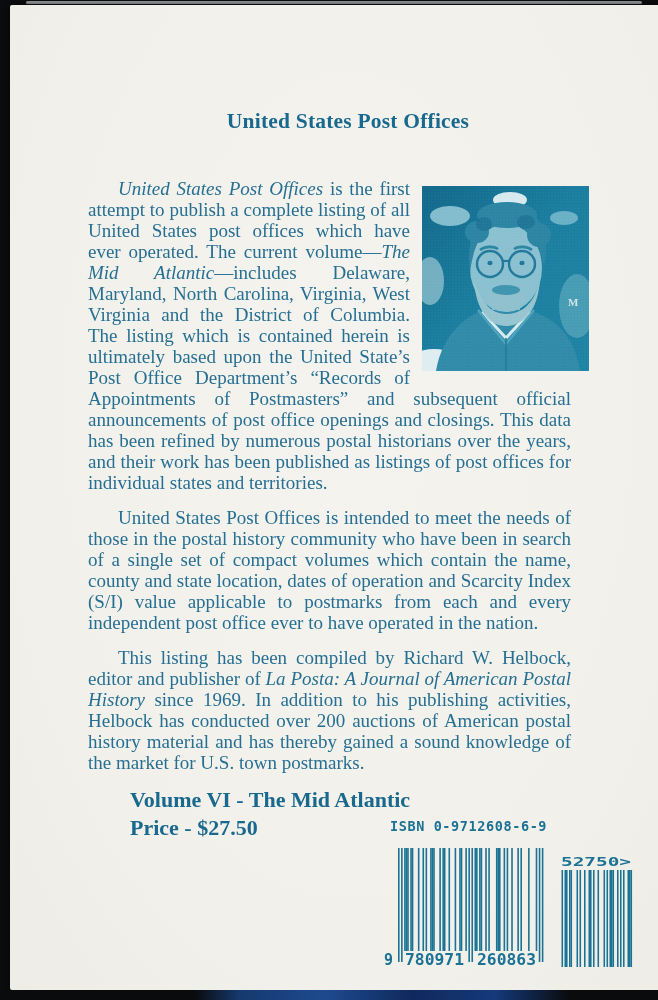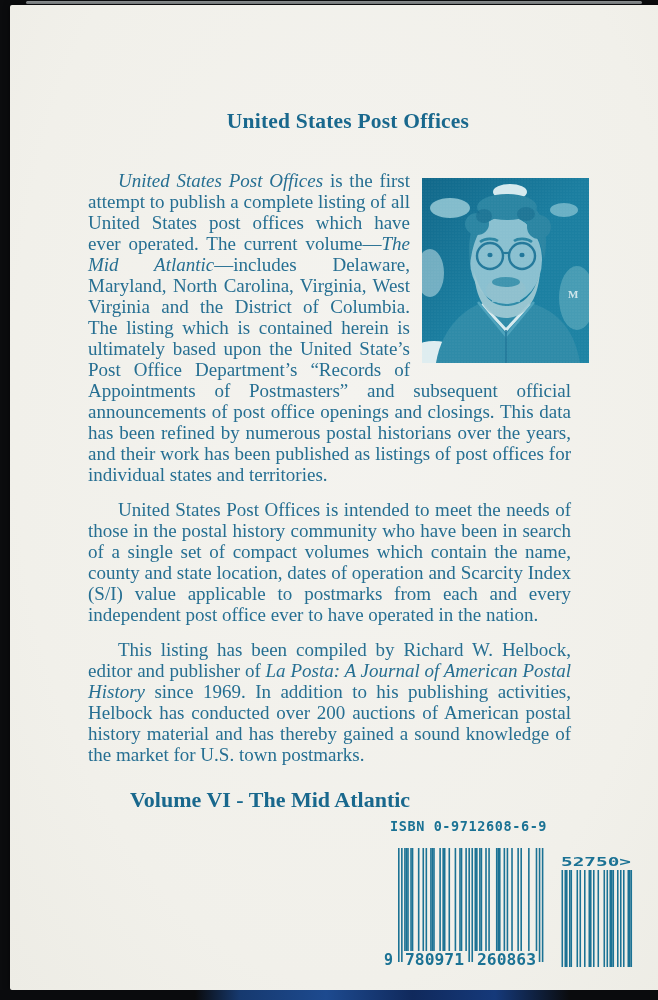--- a/index.html
+++ b/index.html
@@ -26,21 +26,21 @@
     text-align:center;
     font-size:21.5px;font-weight:bold;letter-spacing:.2px;
     color:#19688d;
   }
   .text-block{
     position:absolute;top:165px;left:78px;width:483px;
     font-size:19px;line-height:21px;
     color:#266f92;
     text-align:justify;
   }
-  .text-block p{margin:0 0 14px 0;text-indent:30px;}
+  .text-block p{margin:8px 0 14px 0;text-indent:30px;}
   .it{font-style:italic;}
   .photo-float{
     float:right;
     width:167px;height:185px;
     margin:8px -18px 14px 12px;
     display:block;
   }
   .photo-float svg{display:block;width:167px;height:185px;}
   .edition-block{
     position:absolute;left:111px;top:781px;
@@ -133,20 +133,21 @@
           <rect x="0" y="0" width="167" height="185" fill="url(#ht)"></rect>
         </svg>
       </span><span><span class="it">United States Post Offices</span><span> is the first attempt to publish a complete listing of all United States post offices which have ever operated. The current volume—</span><span class="it">The Mid Atlantic</span><span>—includes Delaware, Maryland, North Carolina, Virginia, West Virginia and the District of Columbia. The listing which is contained herein is ultimately based upon the United State’s Post Office Department’s “Records of Appointments of Postmasters” and subsequent official announcements of post office openings and closings. This data has been refined by numerous postal historians over the years, and their work has been published as listings of post offices for individual states and territories.</span></span>
     </p>
     <p><span><span>United States Post Offices is intended to meet the needs of those in the postal history community who have been in search of a single set of compact volumes which contain the name, county and state location, dates of operation and Scarcity Index (S/I) value applicable to postmarks from each and every independent post office ever to have operated in the nation.</span></span></p>
     <p><span><span>This listing has been compiled by Richard W. Helbock, editor and publisher of </span><span class="it">La Posta: A Journal of American Postal History</span><span> since 1969. In addition to his publishing activities, Helbock has conducted over 200 auctions of American postal history material and has thereby gained a sound knowledge of the market for U.S. town postmarks.</span></span></p>
   </div>
 
   <div class="edition-block">
     <div>Volume VI - The Mid Atlantic</div>
+    <div>Price - $27.50</div>
   </div>
 
   <div class="barcode-block">
     <div class="isbn-label">ISBN 0-9712608-6-9</div>
     <div class="bars-row">
       <svg class="main" width="161" height="119" viewBox="0 0 161 119" xmlns="http://www.w3.org/2000/svg">
         <text class="bc-text" x="0" y="117" font-size="15">9</text>
         <text class="bc-text" x="21" y="117" font-size="15" textLength="59" lengthAdjust="spacingAndGlyphs">780971</text>
         <text class="bc-text" x="93" y="117" font-size="15" textLength="59" lengthAdjust="spacingAndGlyphs">260863</text>
       <g fill="#1b7294">

